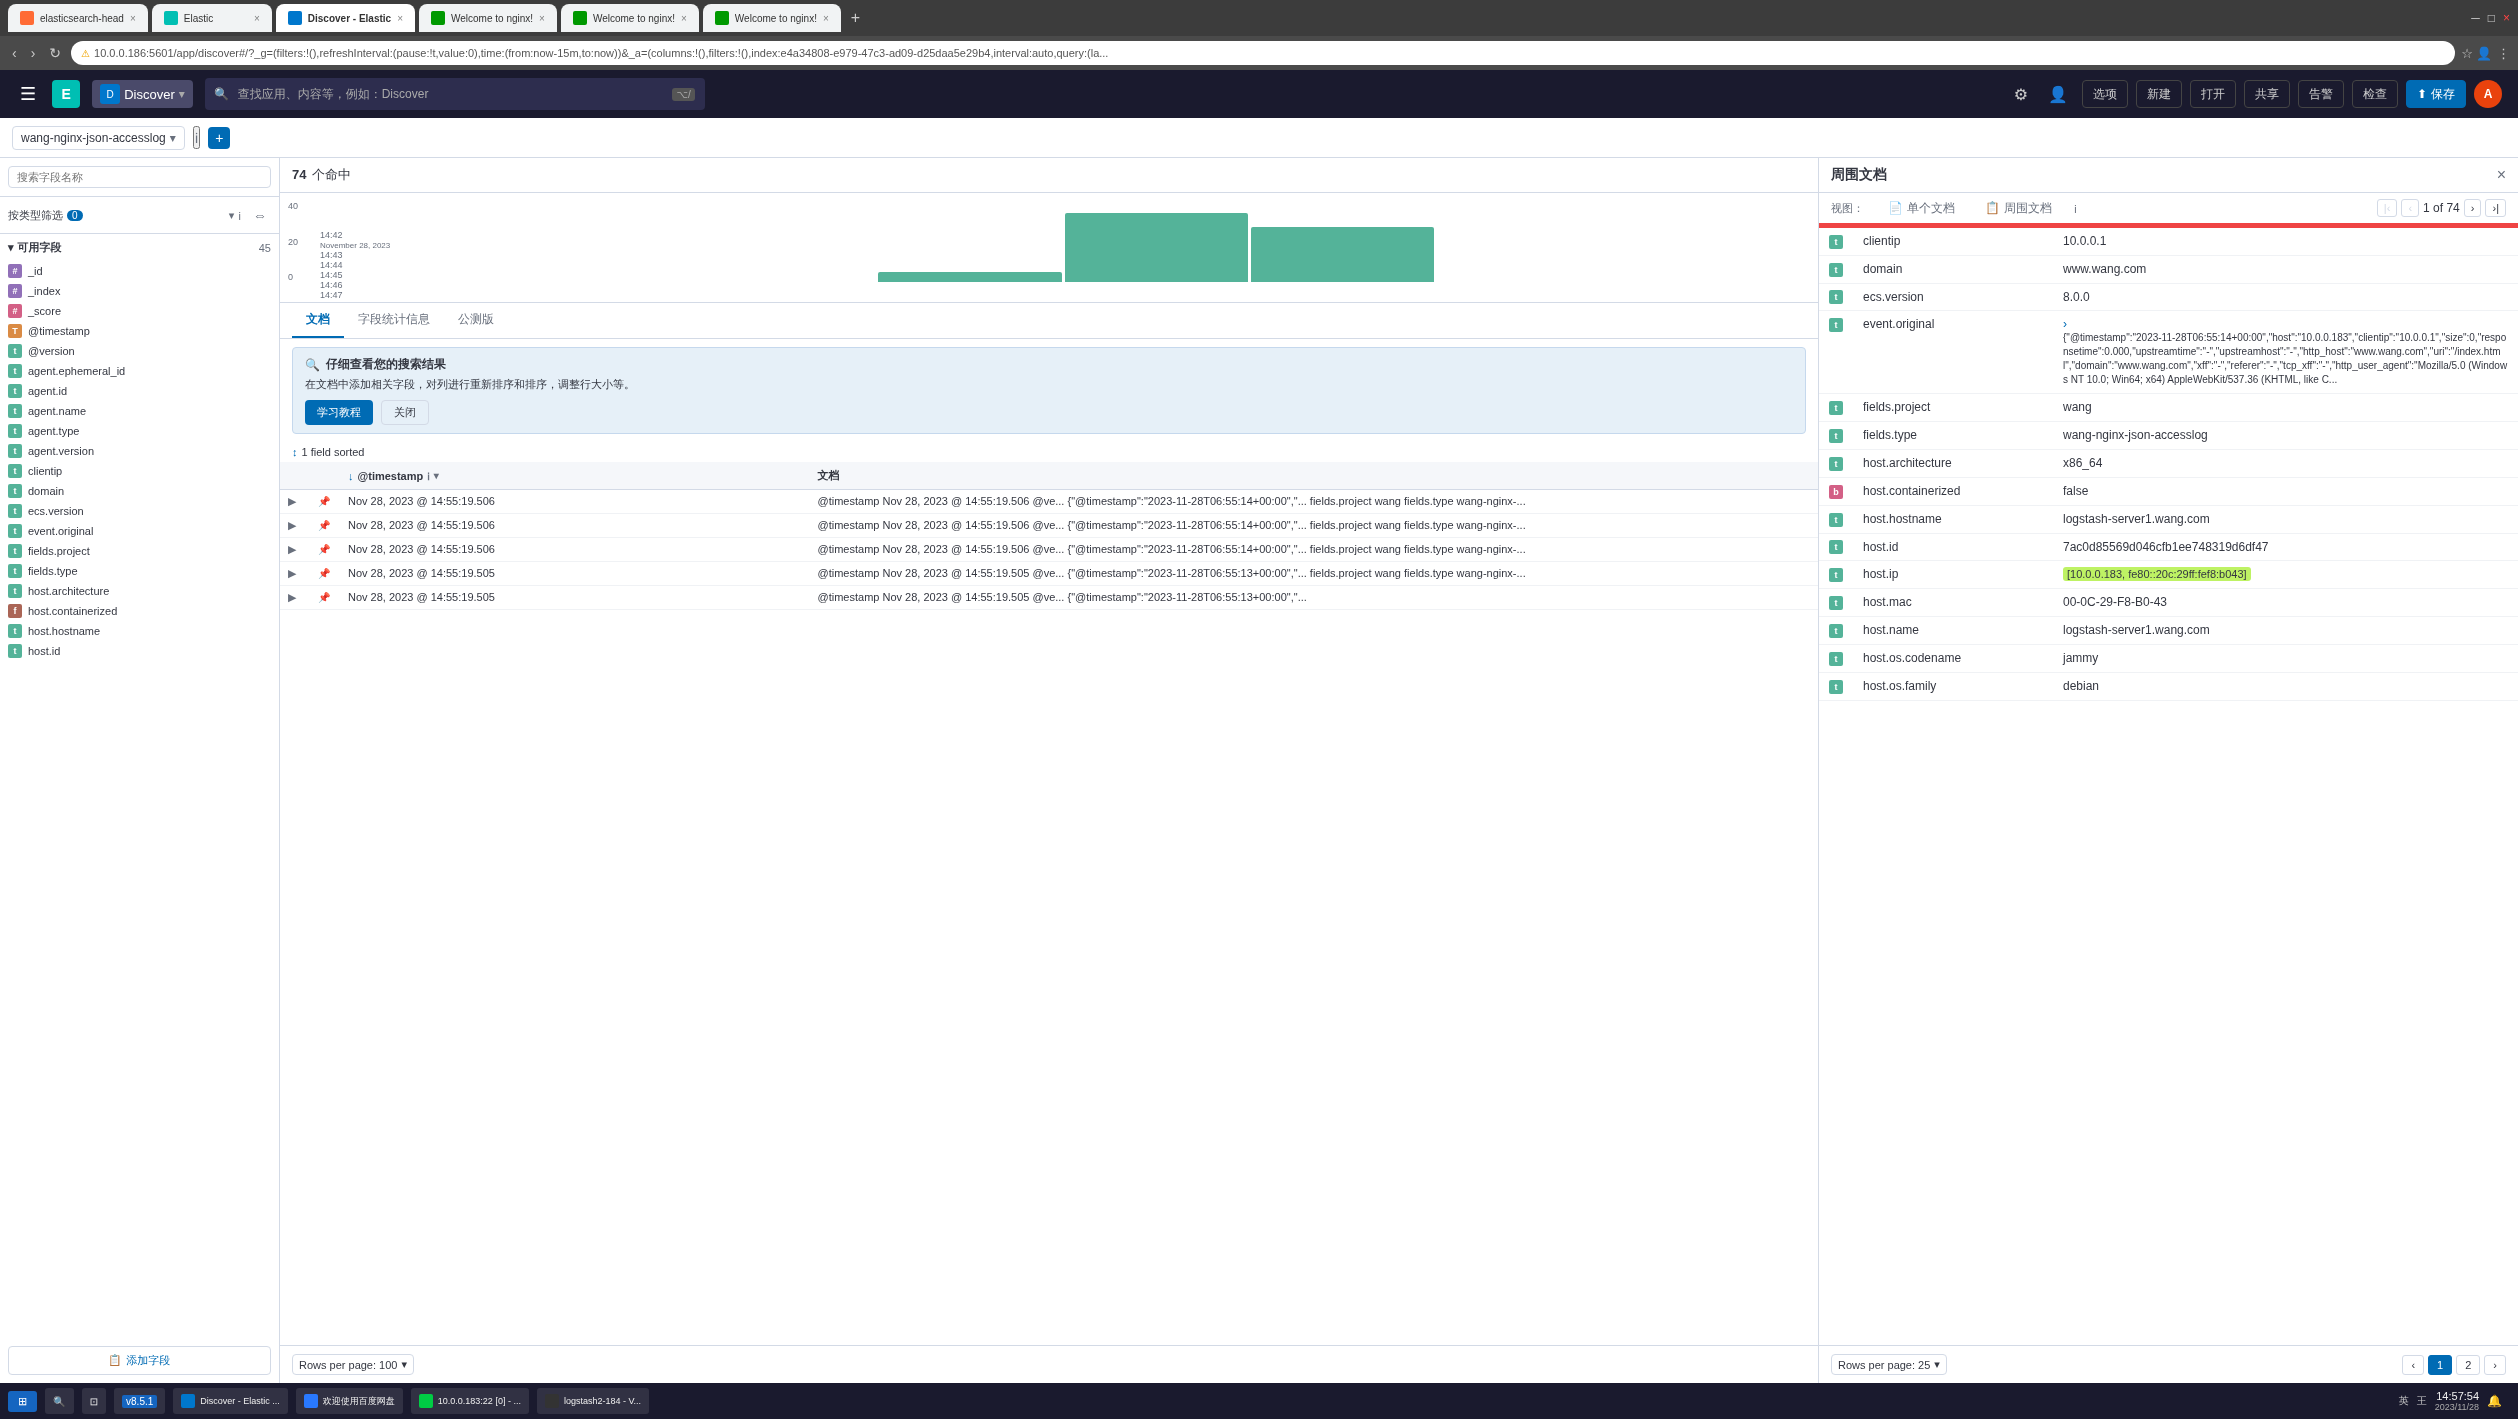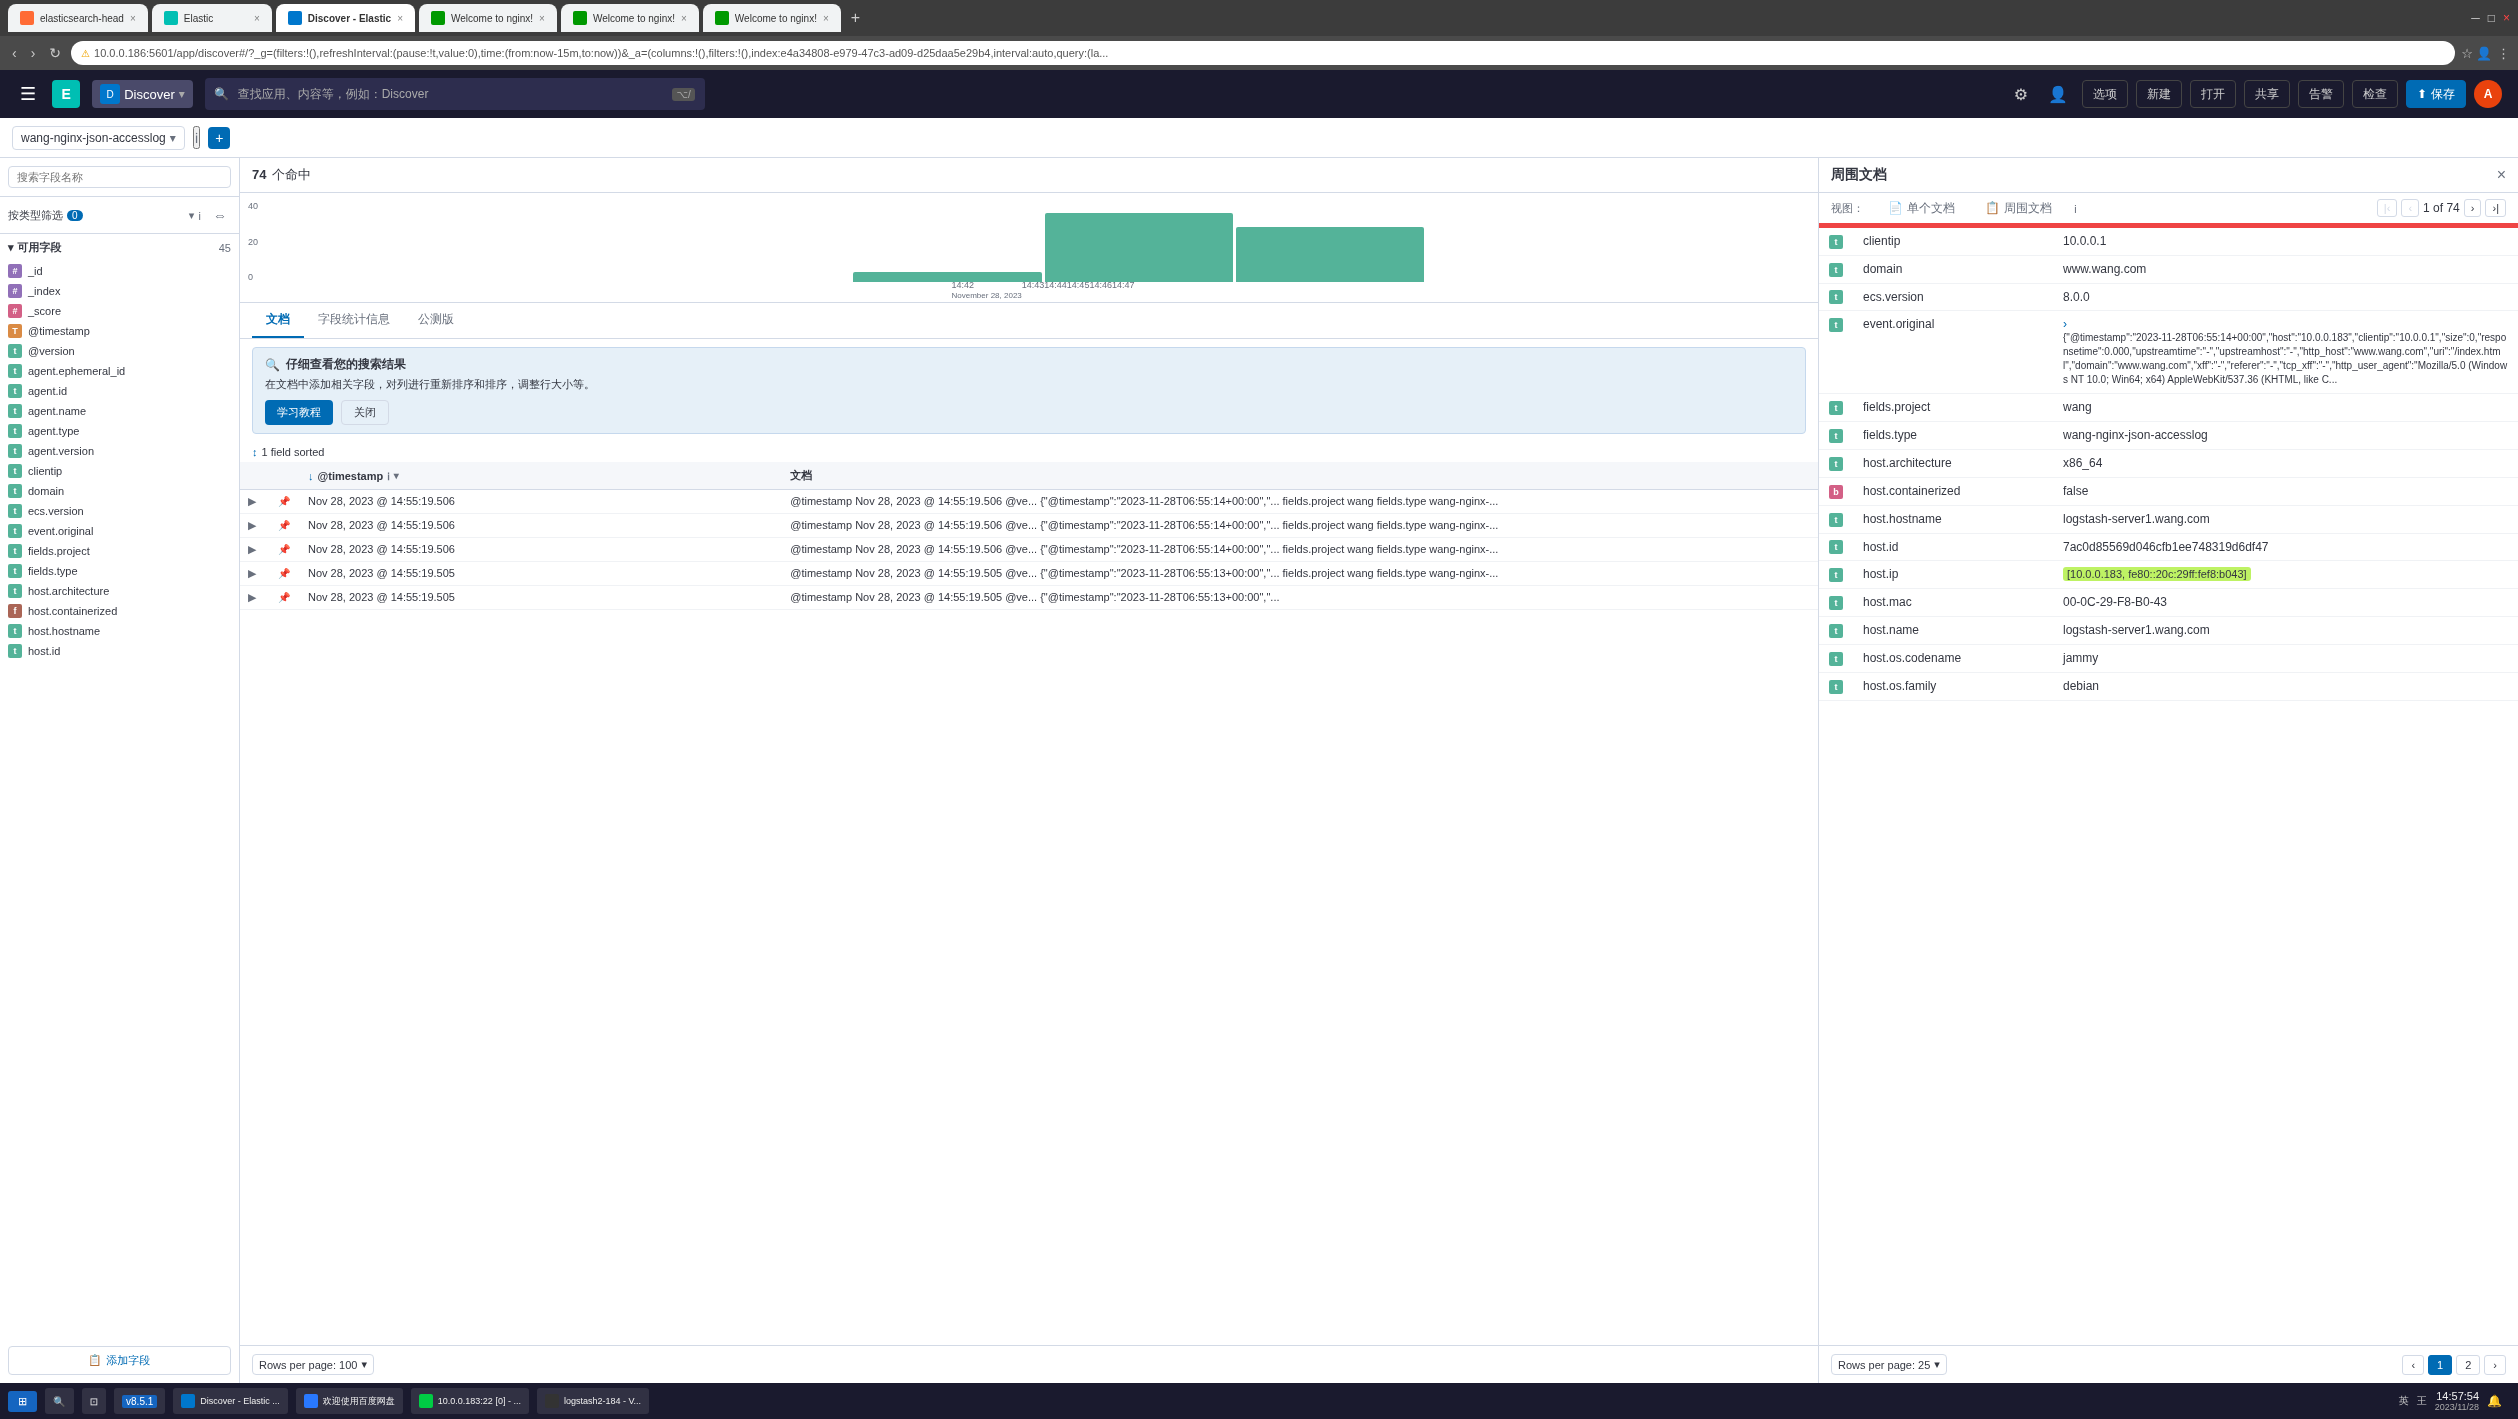--- a/index.html
+++ b/index.html
@@ -42,21 +42,21 @@
     .discover-bar { background: #fff; border-bottom: 1px solid #d3dae6; height: 40px; display: flex; align-items: center; padding: 0 12px; gap: 8px; flex-shrink: 0; }
     .index-pattern-selector { background: #fff; border: 1px solid #d3dae6; border-radius: 4px; padding: 4px 8px; font-size: 12px; color: #343741; display: flex; align-items: center; gap: 4px; cursor: pointer; }
     .info-btn { color: #69707d; cursor: pointer; font-size: 14px; }
     .add-btn { width: 22px; height: 22px; background: #006bb4; border-radius: 4px; display: flex; align-items: center; justify-content: center; color: #fff; font-size: 14px; cursor: pointer; }
     .kql-input { flex: 1; border: 1px solid #d3dae6; border-radius: 4px; padding: 4px 10px; font-size: 12px; color: #343741; }
     
     
     .main-content { display: flex; flex: 1; overflow: hidden; }
     
     
-    .sidebar { width: 240px; background: #fff; border-right: 1px solid #d3dae6; display: flex; flex-direction: column; overflow: hidden; flex-shrink: 0; }
+    .sidebar { width: 280px; background: #fff; border-right: 1px solid #d3dae6; display: flex; flex-direction: column; overflow: hidden; flex-shrink: 0; }
     .sidebar-search { padding: 8px; border-bottom: 1px solid #d3dae6; }
     .sidebar-search input { width: 100%; border: 1px solid #d3dae6; border-radius: 4px; padding: 4px 8px; font-size: 11px; color: #343741; }
     .sidebar-filter-row { padding: 6px 8px; display: flex; align-items: center; gap: 4px; border-bottom: 1px solid #d3dae6; }
     .filter-label { font-size: 11px; color: #343741; }
     .filter-count { background: #006bb4; color: #fff; border-radius: 10px; padding: 0 5px; font-size: 10px; }
     .filter-chevron { margin-left: auto; color: #69707d; font-size: 11px; cursor: pointer; }
     .filter-info { color: #69707d; font-size: 11px; cursor: pointer; }
     .sidebar-section { padding: 6px 8px; display: flex; align-items: center; justify-content: space-between; }
     .sidebar-section-title { font-size: 11px; font-weight: 600; color: #343741; display: flex; align-items: center; gap: 4px; cursor: pointer; }
     .sidebar-section-count { font-size: 11px; color: #69707d; }
@@ -365,21 +365,21 @@
         <div style="position:absolute;left:40px;right:12px;top:8px;bottom:20px;display:flex;align-items:flex-end;gap:3px;">
           <div style="flex:1;height:0%;background:#54b399;border-radius:2px 2px 0 0;"></div>
           <div style="flex:1;height:0%;background:#54b399;border-radius:2px 2px 0 0;"></div>
           <div style="flex:1;height:0%;background:#54b399;border-radius:2px 2px 0 0;"></div>
           <div style="flex:1;height:12%;background:#54b399;border-radius:2px 2px 0 0;"></div>
           <div style="flex:1;height:85%;background:#54b399;border-radius:2px 2px 0 0;"></div>
           <div style="flex:1;height:68%;background:#54b399;border-radius:2px 2px 0 0;"></div>
           <div style="flex:1;height:0%;background:#54b399;border-radius:2px 2px 0 0;"></div>
           <div style="flex:1;height:0%;background:#54b399;border-radius:2px 2px 0 0;"></div>
         </div>
-        <div style="position:absolute;bottom:2px;left:40px;right:12px;display:flex;justify-content:center;font-size:9px;color:#69707d;">
+        <div style="position:absolute;bottom:2px;left:40px;right:12px;display:flex;justify-content:flex-end;font-size:9px;color:#69707d;flex-direction:column;">
           <span>14:42<br><span style="font-size:8px;">November 28, 2023</span></span>
           <span>14:43</span>
           <span>14:44</span>
           <span>14:45</span>
           <span>14:46</span>
           <span>14:47</span>
         </div>
       </div>
 
       <div class="results-tabs">

